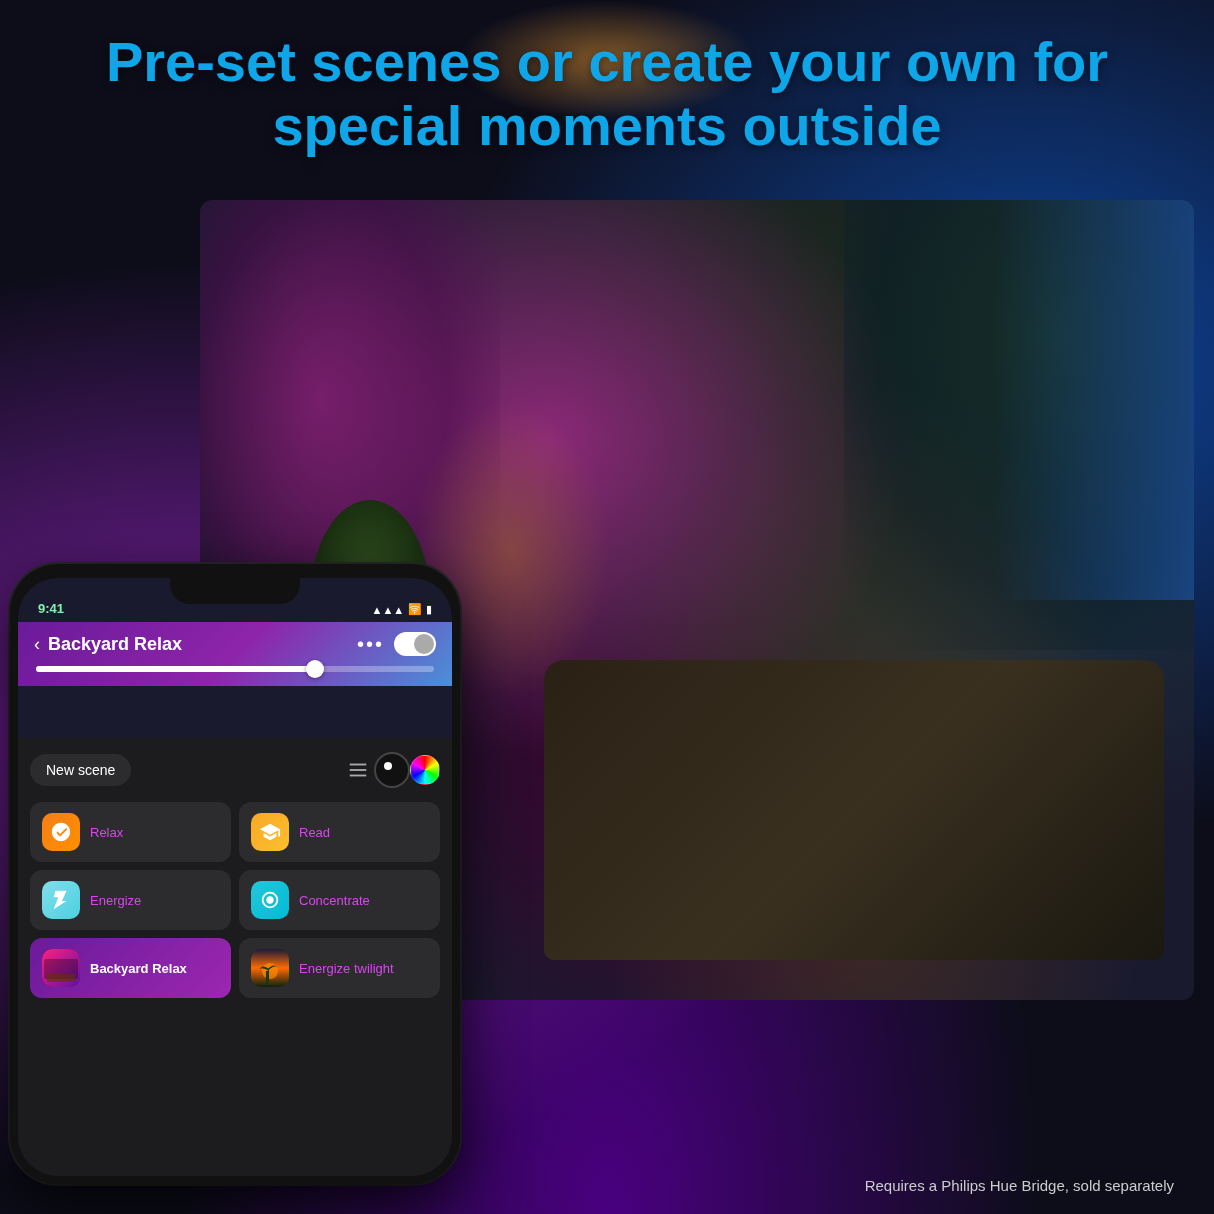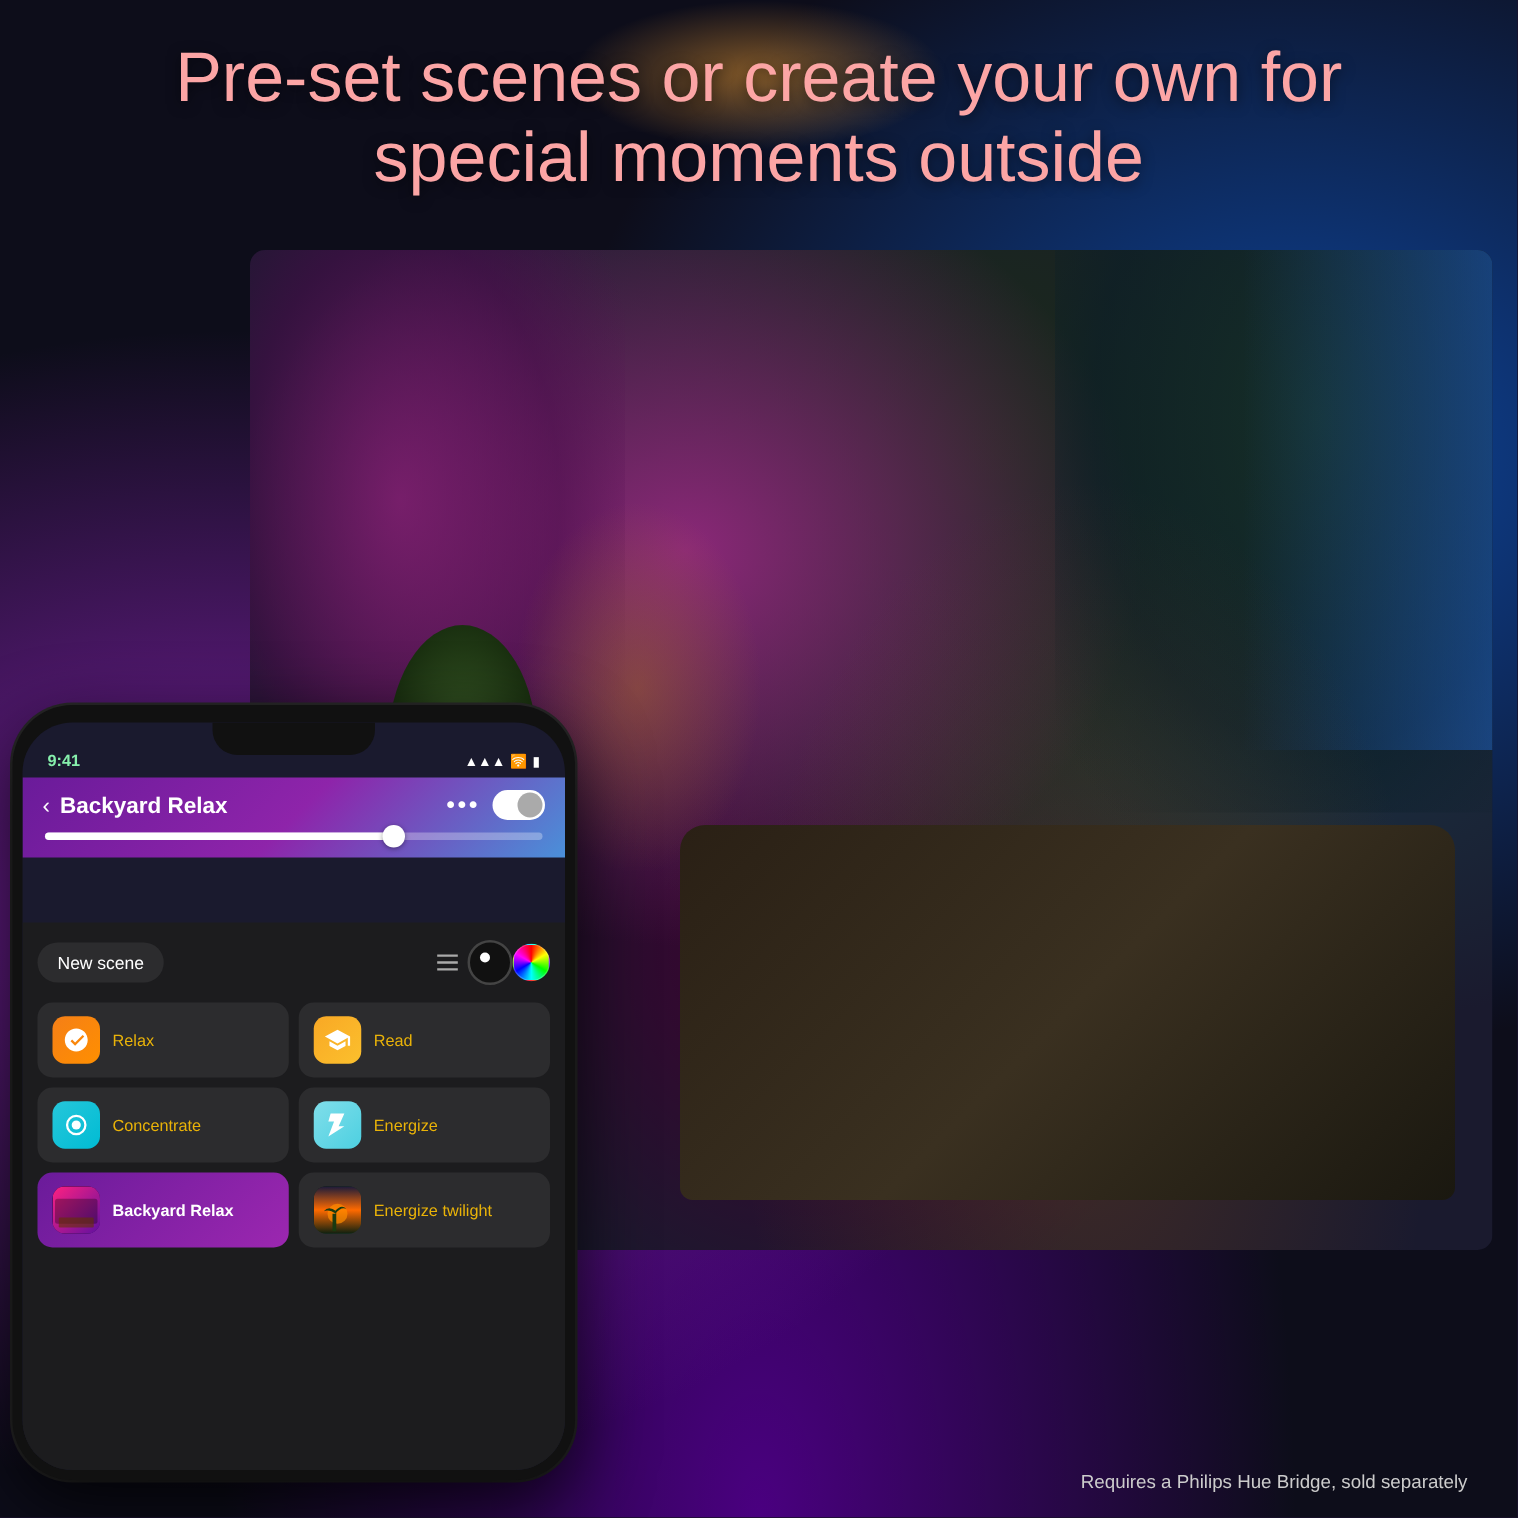--- a/index.html
+++ b/index.html
@@ -36,23 +36,23 @@
     
     .header {
       position: absolute;
       top: 30px;
       left: 0;
       right: 0;
       text-align: center;
       z-index: 10;
     }
     .header h1 {
-      color: #fca5a5;
+      color: #0ea5e9;
       font-size: 56px;
-      font-weight: 400;
+      font-weight: 700;
       line-height: 1.15;
       text-shadow: 0 2px 10px rgba(0,0,0,0.5);
       padding: 0 80px;
     }
 
     
     .photo-area {
       position: absolute;
       top: 200px;
       left: 200px;
@@ -466,21 +466,21 @@
       background: linear-gradient(135deg, #1a0030, #4a1070);
     }
     .scene-icon.tropical {
       width: 38px;
       height: 38px;
       border-radius: 10px;
       overflow: hidden;
       background: linear-gradient(135deg, #0d1a0d, #1a3a2a);
     }
     .scene-label {
-      color: #eab308;
+      color: #d946ef;
       font-size: 13px;
       font-weight: 500;
     }
     .scene-card.active .scene-label {
       color: white;
       font-weight: 600;
     }
   </style>
 </head>
 <body>
@@ -568,36 +568,36 @@
           <div class="scene-card">
             <div class="scene-icon read">
               <svg width="22" height="22" viewBox="0 0 24 24" fill="white">
                 <path d="M12 3L1 9l11 6 9-4.91V17h2V9L12 3zM5 13.18v4L12 21l7-3.82v-4L12 17l-7-3.82z"></path>
               </svg>
             </div>
             <span class="scene-label">Read</span>
           </div>
 
           <div class="scene-card">
+            <div class="scene-icon energize">
+              <svg width="22" height="22" viewBox="0 0 24 24" fill="white">
+                <path d="M6 2l-2 7h5l-5 13 14-9h-5l5-11H6z"></path>
+              </svg>
+            </div>
+            <span class="scene-label">Energize</span>
+          </div>
+
+          <div class="scene-card">
             <div class="scene-icon concentrate">
               <svg width="22" height="22" viewBox="0 0 24 24" fill="white">
                 <circle cx="12" cy="12" r="8" stroke="white" stroke-width="2" fill="none"></circle>
                 <circle cx="12" cy="12" r="4" fill="white"></circle>
               </svg>
             </div>
             <span class="scene-label">Concentrate</span>
-          </div>
-
-          <div class="scene-card">
-            <div class="scene-icon energize">
-              <svg width="22" height="22" viewBox="0 0 24 24" fill="white">
-                <path d="M6 2l-2 7h5l-5 13 14-9h-5l5-11H6z"></path>
-              </svg>
-            </div>
-            <span class="scene-label">Energize</span>
           </div>
 
           <div class="scene-card active">
             <div class="scene-icon backyard">
               <svg width="38" height="38" viewBox="0 0 38 38">
                 <defs>
                   <linearGradient id="g1" x1="0" y1="0" x2="1" y2="1">
                     <stop offset="0%" stop-color="#ff2080"></stop>
                     <stop offset="100%" stop-color="#6010a0"></stop>
                   </linearGradient>

